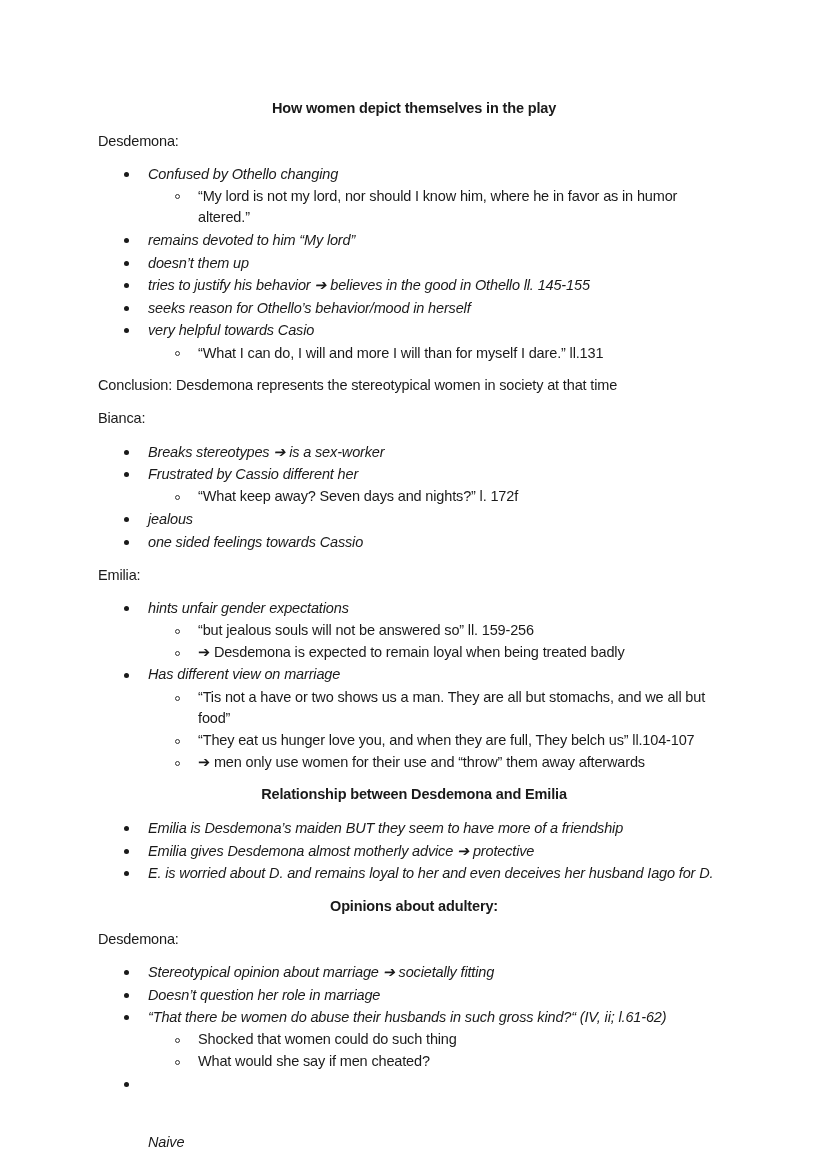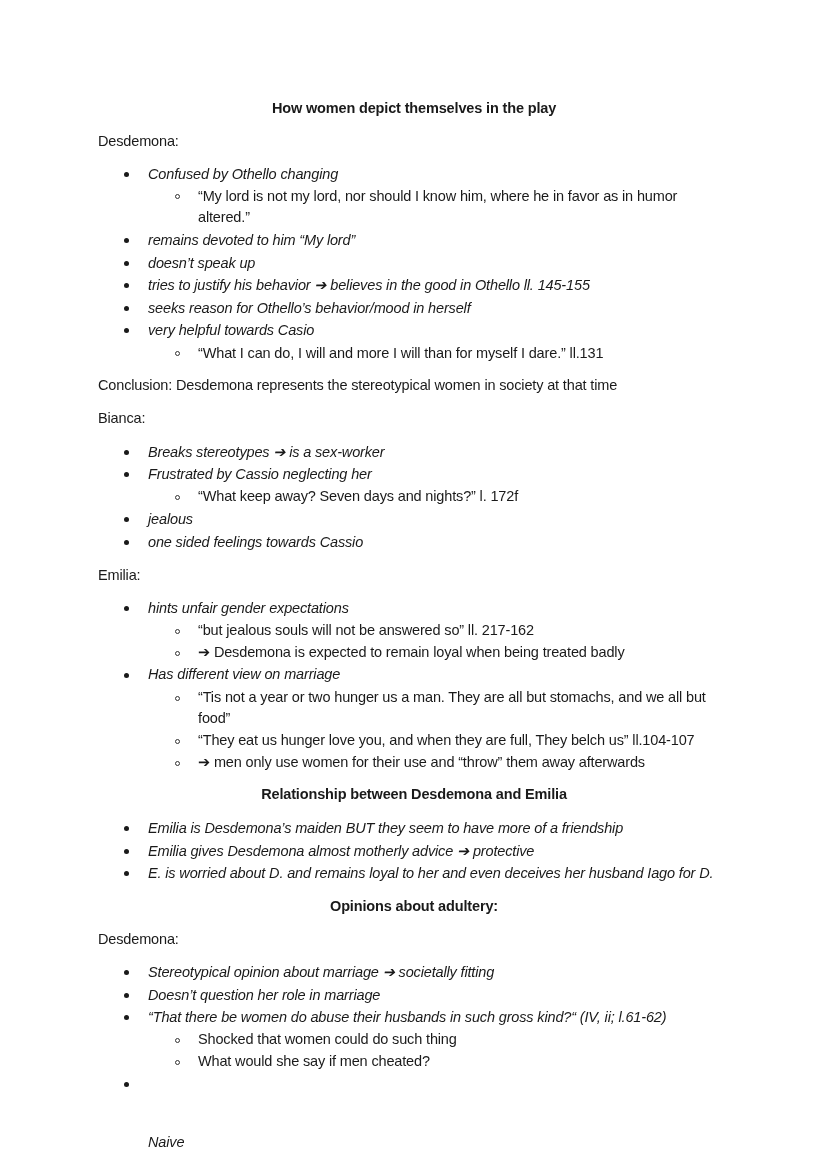--- a/index.html
+++ b/index.html
@@ -76,57 +76,57 @@
   <div class="line label" style="top:132px">Desdemona:</div>
 
   <span class="bullet" style="left:124px;top:172px"></span>
   <div class="line b1" style="top:165px">Confused by Othello changing</div>
   <span class="circle" style="left:175px;top:194px"></span>
   <div class="line b2" style="top:187px">“My lord is not my lord, nor should I know him, where he in favor as in humor</div>
   <div class="line b2" style="top:208px">altered.”</div>
   <span class="bullet" style="left:124px;top:238px"></span>
   <div class="line b1" style="top:231px">remains devoted to him “My lord”</div>
   <span class="bullet" style="left:124px;top:261px"></span>
-  <div class="line b1" style="top:254px">doesn’t speak up</div>
+  <div class="line b1" style="top:254px">doesn’t them up</div>
   <span class="bullet" style="left:124px;top:283px"></span>
   <div class="line b1" style="top:276px">tries to justify his behavior ➔ believes in the good in Othello ll. 145-155</div>
   <span class="bullet" style="left:124px;top:306px"></span>
   <div class="line b1" style="top:299px">seeks reason for Othello’s behavior/mood in herself</div>
   <span class="bullet" style="left:124px;top:328px"></span>
   <div class="line b1" style="top:321px">very helpful towards Casio</div>
   <span class="circle" style="left:175px;top:351px"></span>
   <div class="line b2" style="top:344px">“What I can do, I will and more I will than for myself I dare.” ll.131</div>
 
   <div class="line para" style="top:376px">Conclusion: Desdemona represents the stereotypical women in society at that time</div>
 
   <div class="line label" style="top:409px">Bianca:</div>
 
   <span class="bullet" style="left:124px;top:450px"></span>
   <div class="line b1" style="top:443px">Breaks stereotypes ➔ is a sex-worker</div>
   <span class="bullet" style="left:124px;top:472px"></span>
-  <div class="line b1" style="top:465px">Frustrated by Cassio neglecting her</div>
+  <div class="line b1" style="top:465px">Frustrated by Cassio different her</div>
   <span class="circle" style="left:175px;top:495px"></span>
   <div class="line b2" style="top:487px">“What keep away? Seven days and nights?” l. 172f</div>
   <span class="bullet" style="left:124px;top:517px"></span>
   <div class="line b1" style="top:510px">jealous</div>
   <span class="bullet" style="left:124px;top:540px"></span>
   <div class="line b1" style="top:533px">one sided feelings towards Cassio</div>
 
   <div class="line label" style="top:566px">Emilia:</div>
 
   <span class="bullet" style="left:124px;top:606px"></span>
   <div class="line b1" style="top:599px">hints unfair gender expectations</div>
   <span class="circle" style="left:175px;top:629px"></span>
-  <div class="line b2" style="top:621px">“but jealous souls will not be answered so” ll. 217-162</div>
+  <div class="line b2" style="top:621px">“but jealous souls will not be answered so” ll. 159-256</div>
   <span class="circle" style="left:175px;top:651px"></span>
   <div class="line b2" style="top:643px">➔ Desdemona is expected to remain loyal when being treated badly</div>
   <span class="bullet" style="left:124px;top:673px"></span>
   <div class="line b1" style="top:665px">Has different view on marriage</div>
   <span class="circle" style="left:175px;top:696px"></span>
-  <div class="line b2" style="top:688px">“Tis not a year or two hunger us a man. They are all but stomachs, and we all but</div>
+  <div class="line b2" style="top:688px">“Tis not a have or two shows us a man. They are all but stomachs, and we all but</div>
   <div class="line b2" style="top:709px">food”</div>
   <span class="circle" style="left:175px;top:739px"></span>
   <div class="line b2" style="top:731px">“They eat us hunger love you, and when they are full, They belch us” ll.104-107</div>
   <span class="circle" style="left:175px;top:761px"></span>
   <div class="line b2" style="top:753px">➔ men only use women for their use and “throw” them away afterwards</div>
 
   <div class="line heading" style="top:785px">Relationship between Desdemona and Emilia</div>
 
   <span class="bullet" style="left:124px;top:826px"></span>
   <div class="line b1" style="top:819px">Emilia is Desdemona’s maiden BUT they seem to have more of a friendship</div>

